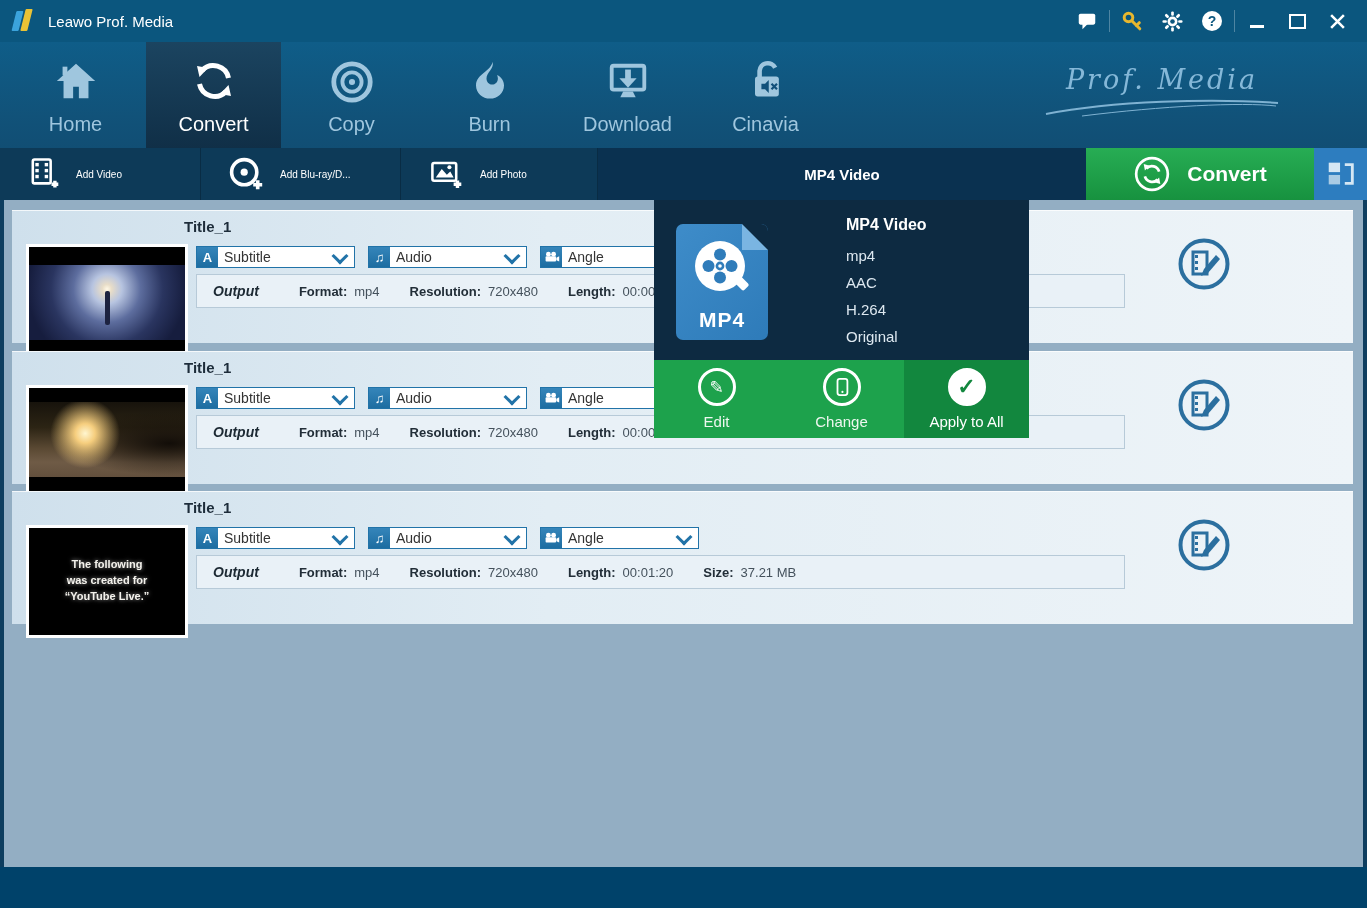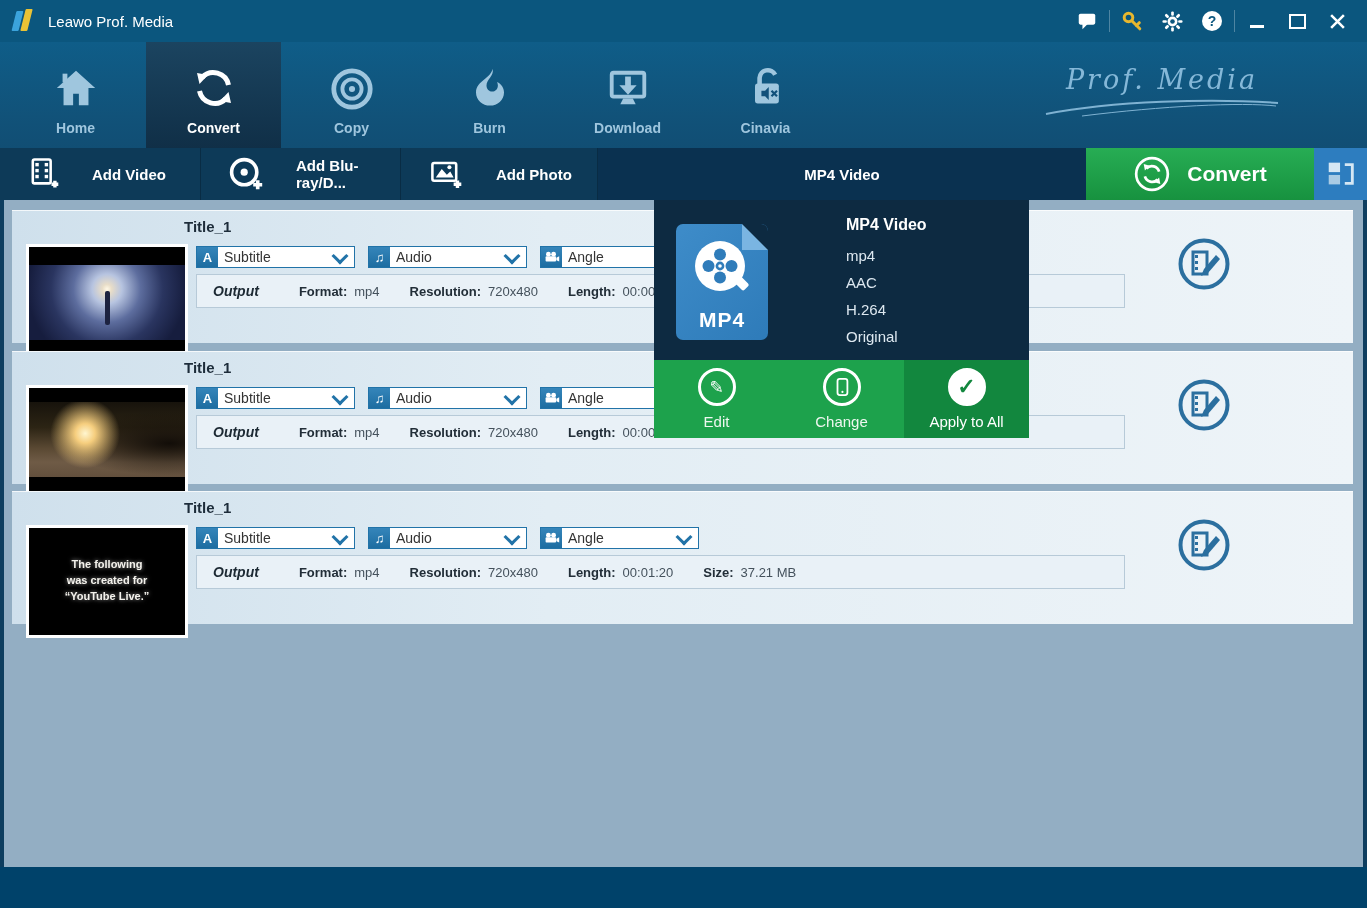--- a/index.html
+++ b/index.html
@@ -17,30 +17,30 @@
   .tb-btn{width:40px;height:42px;display:flex;align-items:center;justify-content:center;cursor:pointer;}
   .tb-sep{width:1px;height:22px;background:rgba(255,255,255,.28);margin:0 2px;}
   .help-badge{width:20px;height:20px;border-radius:50%;background:#fff;color:#0b567e;font-weight:bold;font-size:14px;line-height:20px;text-align:center;}
   .min-glyph{display:block;width:14px;height:3px;background:#fff;margin-top:10px;}
   .max-glyph{display:block;width:13px;height:11px;border:2px solid #fff;}
 
   
   .nav{position:absolute;top:42px;left:0;right:0;height:106px;background:linear-gradient(180deg,#0f5d88 0%,#115279 70%,#114e74 100%);display:flex;padding-left:8px;}
   .tab{width:135px;height:106px;margin-right:3px;display:flex;flex-direction:column;align-items:center;justify-content:flex-end;padding-bottom:12px;box-sizing:border-box;color:#9fc6de;cursor:pointer;}
   .tab .nicon{height:58px;display:flex;align-items:flex-end;justify-content:center;}
-  .tab .nlabel{font-size:14px;font-weight:bold;margin-top:8px;}
+  .tab .nlabel{font-size:20px;font-weight:normal;margin-top:8px;}
   .tab.active{background:linear-gradient(180deg,#1b4460 0%,#102f47 100%);color:#fff;}
   .tab.active .nlabel{color:#fff;}
   .brand{position:absolute;top:22px;right:80px;width:250px;text-align:center;color:#85b8d8;}
   .brand .btxt{font-family:"DejaVu Serif",serif;font-style:italic;font-size:27px;letter-spacing:3px;}
 
   
   .toolbar{position:absolute;top:148px;left:0;right:0;height:52px;background:#0d3a58;}
   .tool-btn{position:absolute;top:0;height:52px;display:flex;align-items:center;cursor:pointer;box-sizing:border-box;border-right:1px solid #092c44;}
-  .tool-btn .tlabel{color:#fff;font-weight:bold;font-size:15px;margin-left:32px;}
+  .tool-btn .tlabel{color:#fff;font-weight:normal;font-size:10px;margin-left:16px;}
   .tool-btn .ticon{margin-left:26px;display:flex;}
   .format-area{position:absolute;left:598px;top:0;width:488px;height:52px;background:#0a3150;display:flex;align-items:center;justify-content:center;cursor:pointer;}
   .format-area .flabel{color:#fff;font-weight:bold;font-size:15px;}
   .convert-btn{position:absolute;left:1086px;top:0;width:228px;height:52px;background:linear-gradient(180deg,#27ad54,#17923f);display:flex;align-items:center;justify-content:center;cursor:pointer;}
   .convert-btn .clabel{color:#fff;font-weight:bold;font-size:21px;margin-left:16px;}
   .toggle-btn{position:absolute;left:1314px;top:0;width:53px;height:52px;background:#2d7dbf;display:flex;align-items:center;justify-content:center;cursor:pointer;}
 
   
   .content{position:absolute;top:200px;left:0;right:0;bottom:41px;background:#93aec3;border-left:4px solid #0e3e5f;border-right:4px solid #0e3e5f;box-sizing:border-box;}
   .row{position:absolute;left:8px;width:1341px;height:133px;background:linear-gradient(90deg,#cfe0ec 0%,#e2edf4 40%,#eef4f8 100%);box-shadow:inset 0 1px 0 rgba(255,255,255,.75);}

